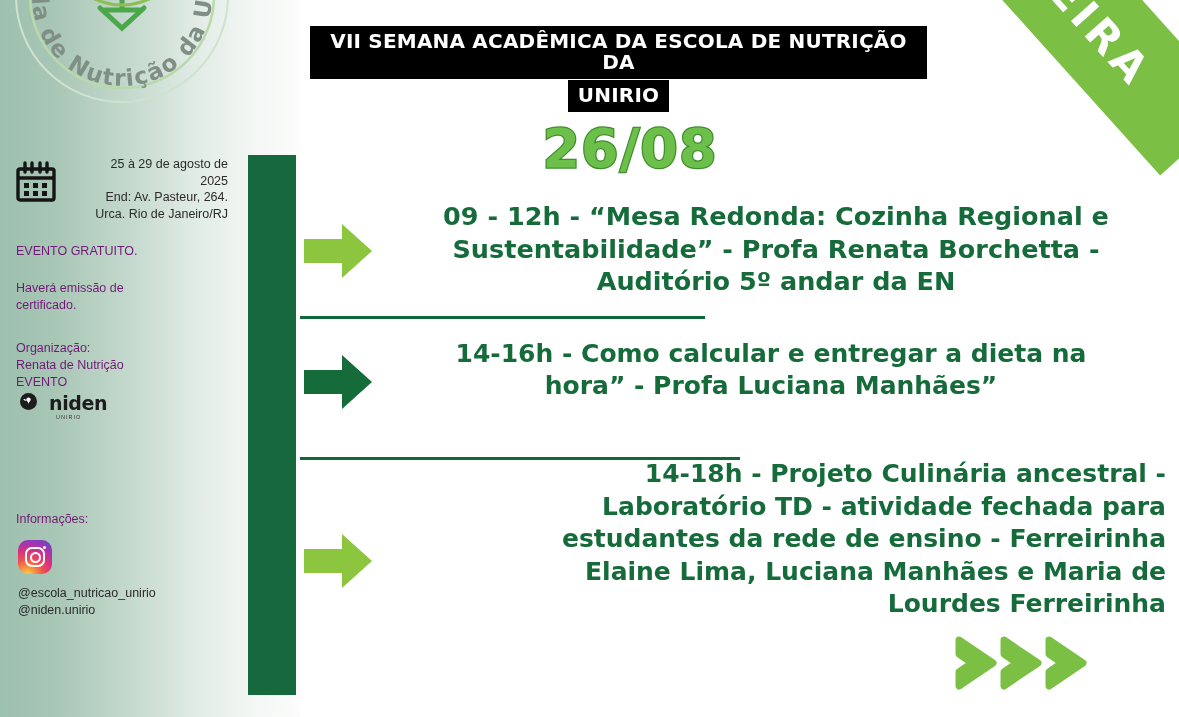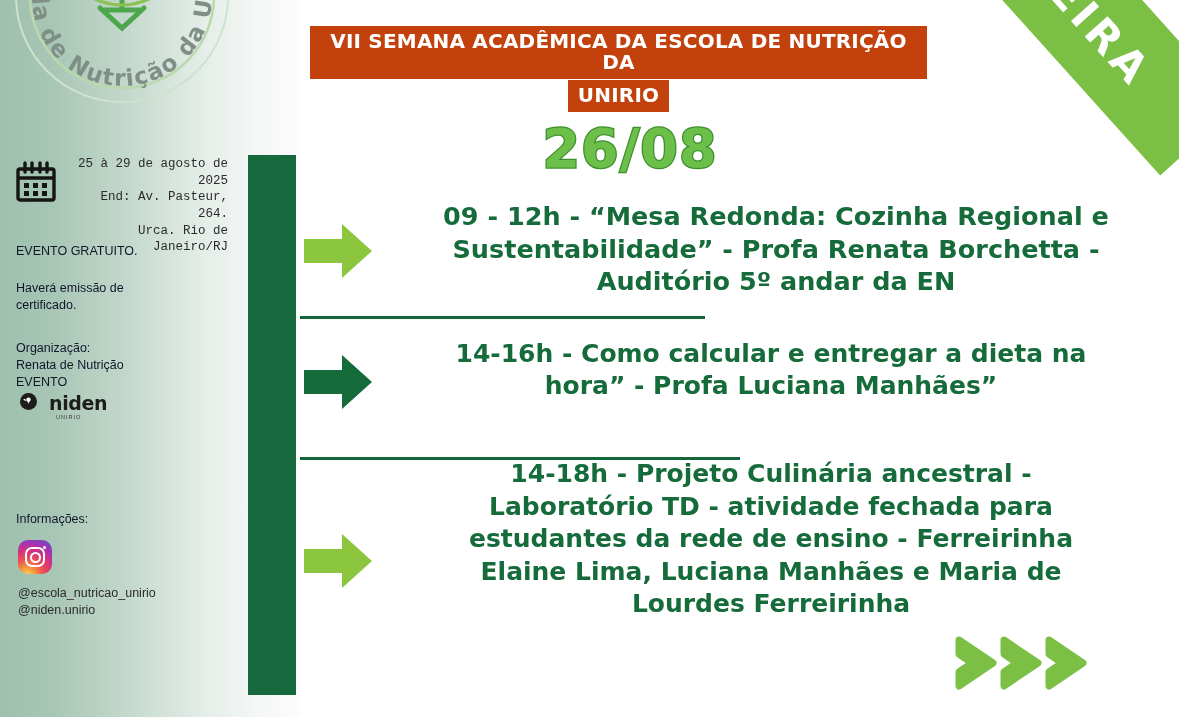--- a/index.html
+++ b/index.html
@@ -48,34 +48,34 @@
     width: 214px;
     display: flex;
     align-items: flex-start;
     gap: 8px;
   }
   .cal-icon {
     flex: 0 0 auto;
     margin-top: 4px;
   }
   .date-text {
-    font-family: Liberation Mono, monospace;
+    font-family: Liberation Sans, sans-serif;
     font-size: 12.5px;
     line-height: 1.33;
     color: #2b2b2b;
     text-align: right;
     flex: 1;
   }
   .sidebar-text {
     position: absolute;
     left: 16px;
     font-family: "Liberation Sans", sans-serif;
     font-size: 12.5px;
     line-height: 1.35;
-    color: #0f172a;
+    color: #701a75;
   }
   #free-event   { top: 243px; }
   #certificate  { top: 280px; width: 150px; }
   #organization { top: 340px; width: 170px; }
   #info-label   { top: 511px; }
 
   .niden-logo {
     position: absolute;
     left: 20px;
     top: 393px;
@@ -162,21 +162,21 @@
   
   .header-banner {
     position: absolute;
     left: 310px;
     top: 26px;
     width: 617px;
     text-align: center;
   }
   .header-banner .line {
     display: inline-block;
-    background: #c2410c;
+    background: #000000;
     color: #ffffff;
     font-family: "DejaVu Sans", sans-serif;
     font-weight: bold;
     font-size: 20px;
     letter-spacing: 0.2px;
     padding: 5px 10px 6px 10px;
     line-height: 1.05;
   }
   .header-banner .line2 { margin-top: 1px; }
 
@@ -209,20 +209,21 @@
     font-size: 25.5px;
   }
   #event-text-2 {
     left: 376px; top: 338px; width: 790px;
     font-size: 25px;
   }
   #event-text-3 {
     left: 376px; top: 458px; width: 790px;
     font-size: 25px;
     line-height: 1.30;
+    text-align: right;
   }
   
   .arrow {
     position: absolute;
     width: 72px;
     height: 60px;
   }
   #arrow-1 { left: 302px; top: 221px; }
   #arrow-2 { left: 302px; top: 352px; }
   #arrow-3 { left: 302px; top: 531px; }

